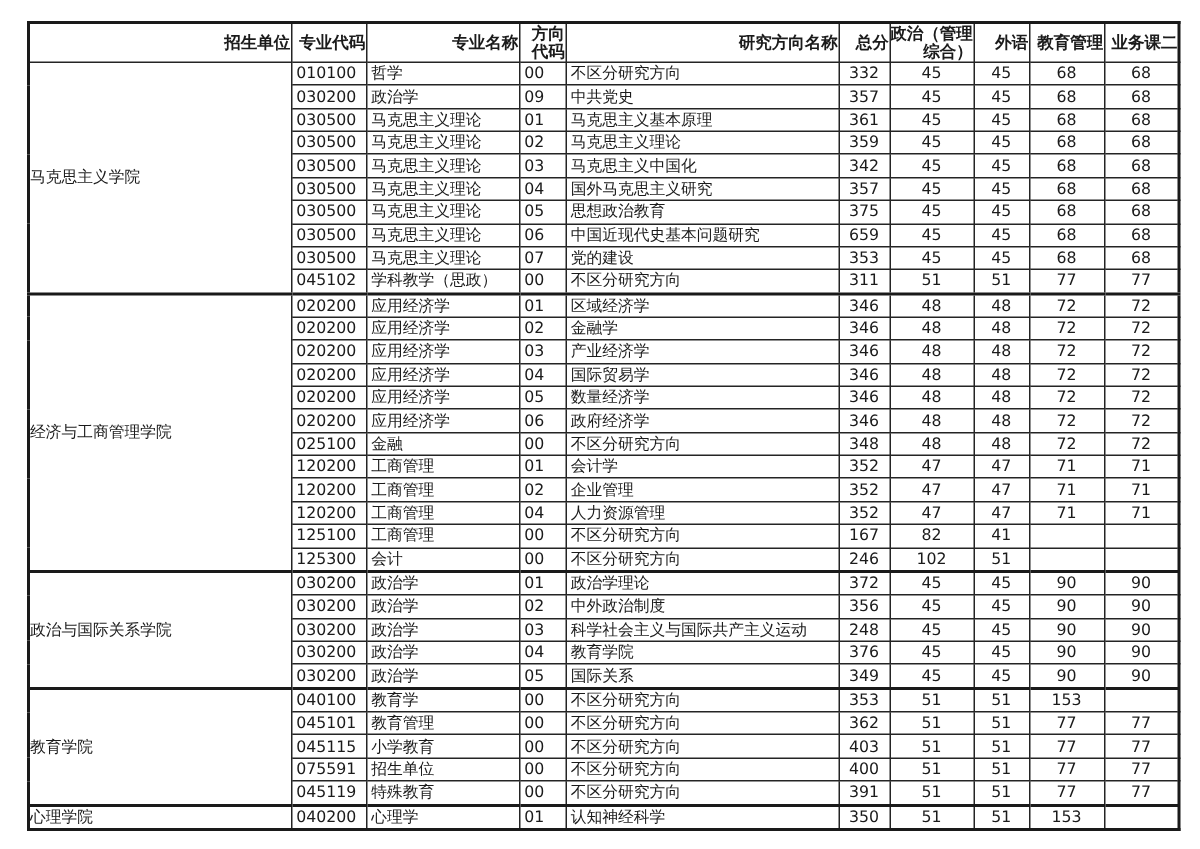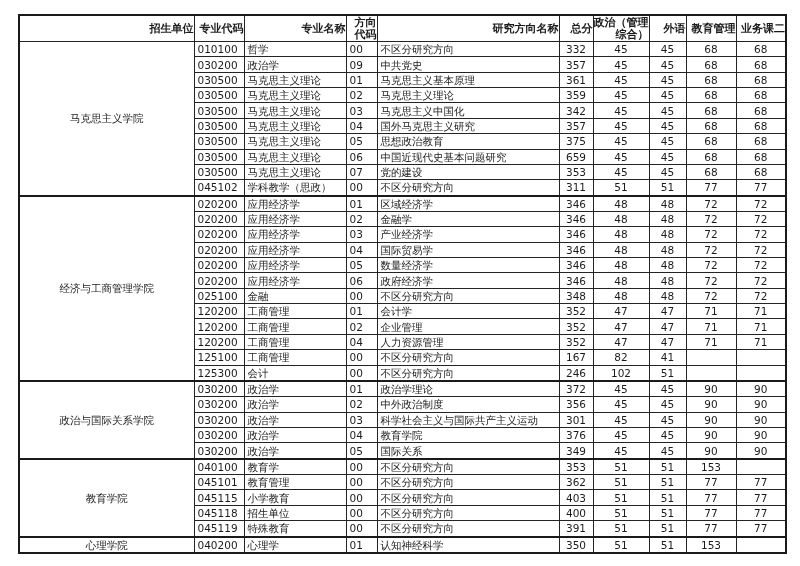--- a/index.html
+++ b/index.html
@@ -34,21 +34,21 @@
     white-space:normal;
     border-bottom:1px solid #242424;
   }
   .score-table tbody td{
     height:14.36px;
     font-size:10.5px;
     line-height:12px;
     vertical-align:middle;
   }
   .score-table td.unit-cell{
-    text-align:center;
+    text-align:left;
     font-size:10.5px;
   }
   .score-table td.c-left{text-align:left;padding-left:3px;}
   .score-table td.c-center{text-align:center;}
   .score-table tr.section-start td{border-top:2px solid #1a1a1a;}
 </style>
 </head>
 <body>
 
 <div class="page">
@@ -345,21 +345,21 @@
           <td class="c-center">45</td>
           <td class="c-center">45</td>
           <td class="c-center">90</td>
           <td class="c-center">90</td>
         </tr>
         <tr>
           <td class="c-left">030200</td>
           <td class="c-left">政治学</td>
           <td class="c-left">03</td>
           <td class="c-left">科学社会主义与国际共产主义运动</td>
-          <td class="c-center">301</td>
+          <td class="c-center">248</td>
           <td class="c-center">45</td>
           <td class="c-center">45</td>
           <td class="c-center">90</td>
           <td class="c-center">90</td>
         </tr>
         <tr>
           <td class="c-left">030200</td>
           <td class="c-left">政治学</td>
           <td class="c-left">04</td>
           <td class="c-left">教育学院</td>
@@ -408,21 +408,21 @@
           <td class="c-left">小学教育</td>
           <td class="c-left">00</td>
           <td class="c-left">不区分研究方向</td>
           <td class="c-center">403</td>
           <td class="c-center">51</td>
           <td class="c-center">51</td>
           <td class="c-center">77</td>
           <td class="c-center">77</td>
         </tr>
         <tr>
-          <td class="c-left">045118</td>
+          <td class="c-left">075591</td>
           <td class="c-left">招生单位</td>
           <td class="c-left">00</td>
           <td class="c-left">不区分研究方向</td>
           <td class="c-center">400</td>
           <td class="c-center">51</td>
           <td class="c-center">51</td>
           <td class="c-center">77</td>
           <td class="c-center">77</td>
         </tr>
         <tr>

